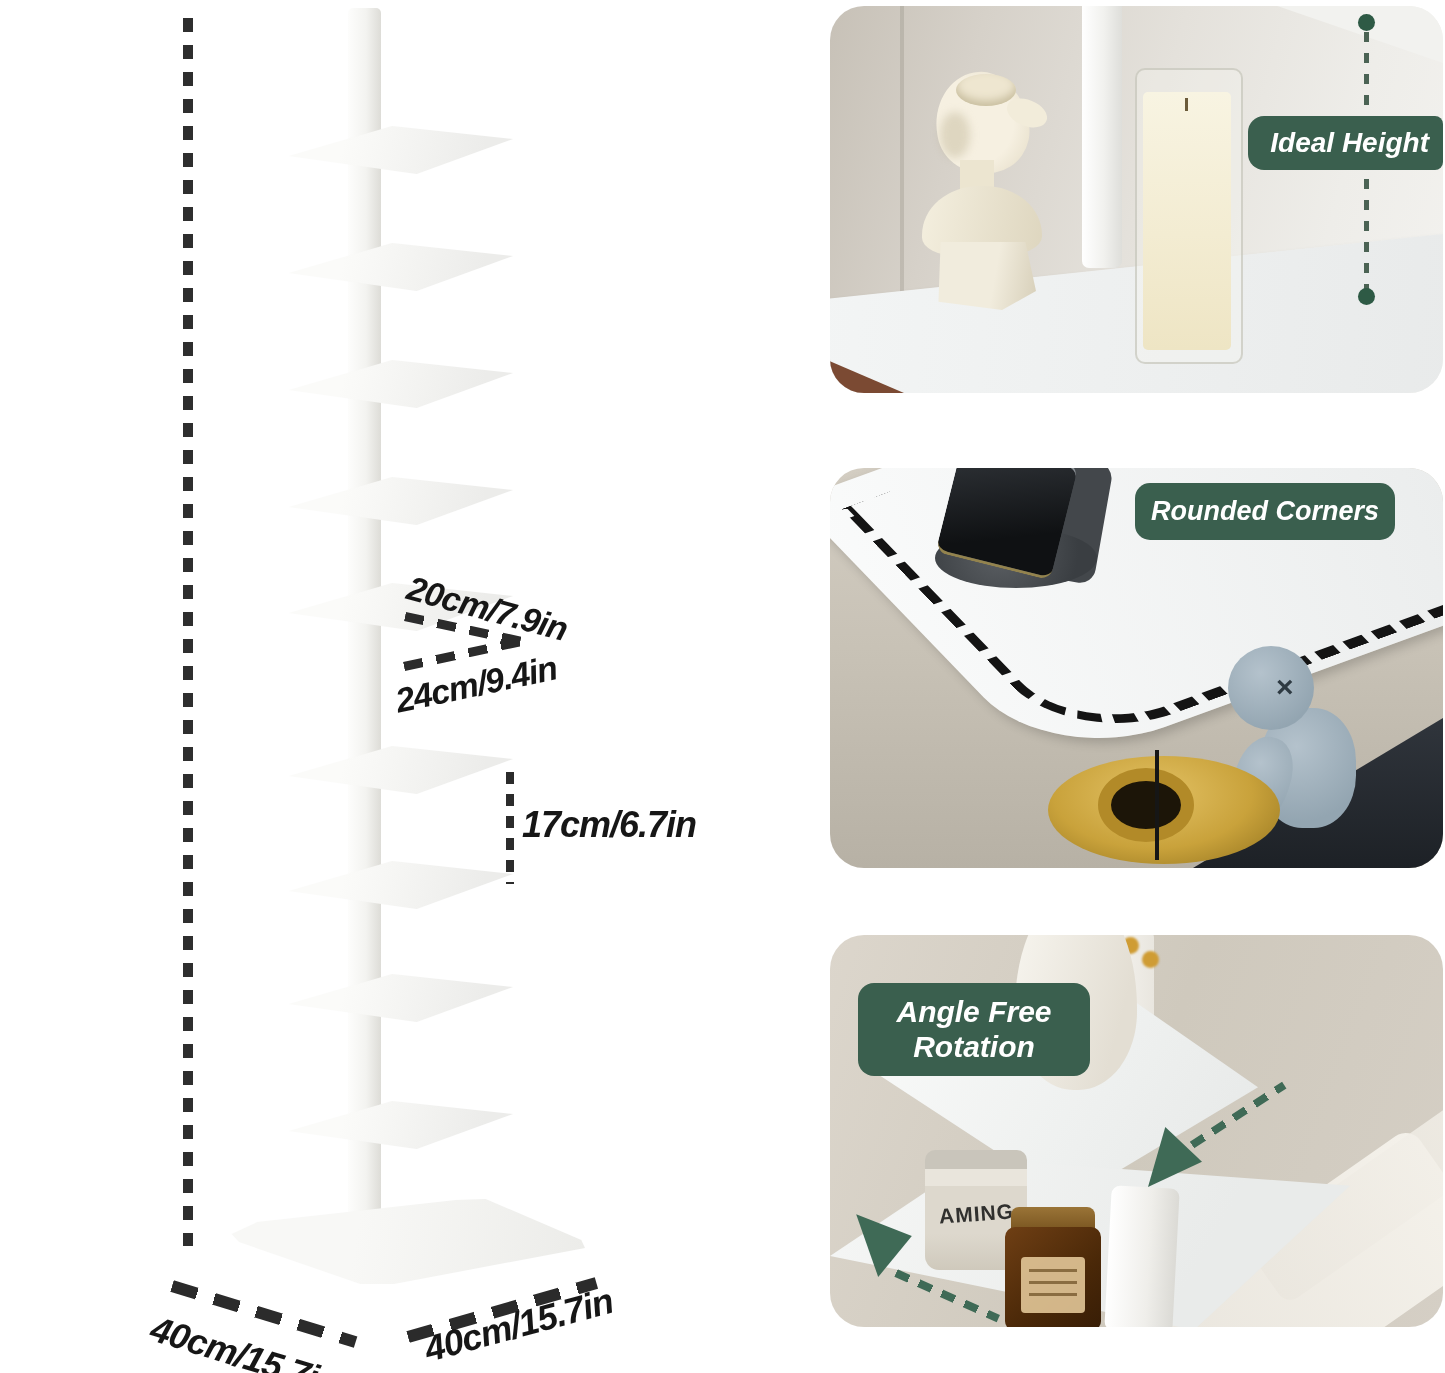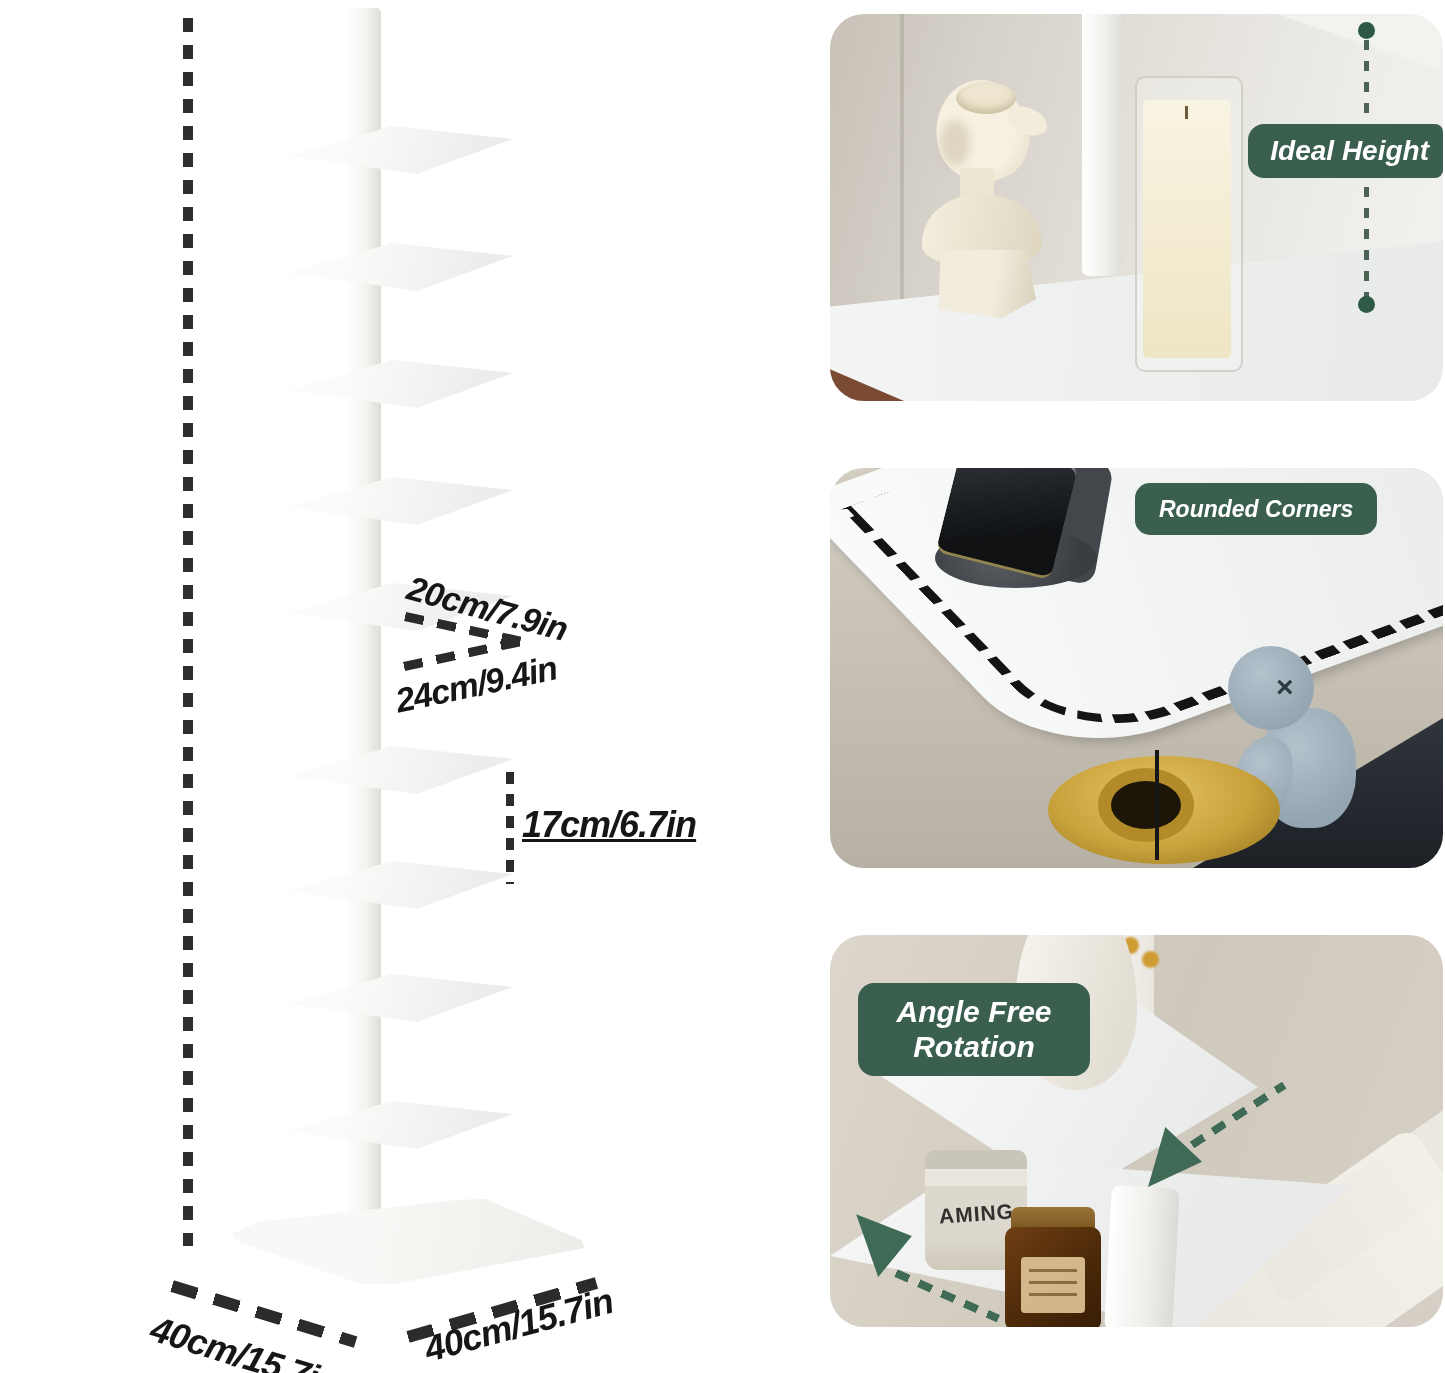--- a/index.html
+++ b/index.html
@@ -33,21 +33,21 @@
   .badge{position:absolute;background:#3a5f4e;color:#ffffff;font-weight:bold;font-style:italic;
          border-radius:15px;text-align:center;line-height:1.15;}
   .gdot{position:absolute;width:17px;height:17px;border-radius:50%;background:#2e5a45;}
   .gvdash{position:absolute;width:5px;
           background:repeating-linear-gradient(180deg,#4b6354 0 10px,transparent 10px 21px);}
   .gdash{position:absolute;height:8px;transform-origin:left center;
          background:repeating-linear-gradient(90deg,#3f6a56 0 14px,transparent 14px 25px);}
   .ghead{position:absolute;background:#3f6a56;}
 
   
-  .p1{top:14px;height:387px;background:linear-gradient(105deg,#c7c1b7 0,#d6d1c9 22%,#e4e1db 50%,#eeede9 78%,#f3f2ef 100%);}
+  .p1{top:6px;height:387px;background:linear-gradient(105deg,#c7c1b7 0,#d6d1c9 22%,#e4e1db 50%,#eeede9 78%,#f3f2ef 100%);}
   .p1-corner{position:absolute;left:70px;top:0;width:4px;height:100%;background:rgba(120,112,100,0.22);}
   .p1-plane{position:absolute;right:0;top:0;width:230px;height:95px;background:#f2f2ef;
             clip-path:polygon(28% 0,100% 0,100% 60%);}
   .p1-table{position:absolute;left:-34px;top:296px;width:720px;height:190px;
             background:linear-gradient(100deg,#f3f5f5,#e7e9e9);transform:rotate(-6deg);
             transform-origin:left top;box-shadow:0 4px 6px rgba(0,0,0,0.12);}
   .p1-pole{position:absolute;left:252px;top:-10px;width:40px;height:272px;border-radius:7px;
            background:linear-gradient(90deg,#ffffff,#f1f1ee 55%,#dededa);}
   .p1-floor{position:absolute;left:0;bottom:0;width:74px;height:44px;background:#7b4a33;
             clip-path:polygon(0 28%,100% 100%,0 100%);}
@@ -142,21 +142,21 @@
     <div class="base"></div>
 
     <div class="dim" style="left:408px;top:568px;font-size:34px;transform:rotate(15deg);transform-origin:left center;">20cm/7.9in</div>
     <div class="hdash" style="left:405px;top:612px;width:118px;transform:rotate(12deg);"></div>
 
     <div class="hdash" style="left:404px;top:662px;width:120px;transform:rotate(-12deg);"></div>
     <div class="dim" style="left:396px;top:682px;font-size:34px;transform:rotate(-12deg);transform-origin:left center;">24cm/9.4in</div>
 
     <div class="vdash" style="left:506px;top:772px;height:112px;width:8px;
                 background:repeating-linear-gradient(180deg,#2b2b2b 0 12px,transparent 12px 22px);"></div>
-    <div class="dim" style="left:522px;top:804px;font-size:36px;text-decoration:underline;">17cm/6.7in</div>
+    <div class="dim" style="left:522px;top:804px;font-size:36px;">17cm/6.7in</div>
 
     <div class="hdash thick" style="left:172px;top:1280px;width:192px;transform:rotate(17deg);"></div>
     <div class="dim" style="left:158px;top:1308px;font-size:36px;transform:rotate(17deg);transform-origin:left top;">40cm/15.7in</div>
 
     <div class="hdash thick" style="left:408px;top:1331px;width:196px;transform:rotate(-16deg);"></div>
     <div class="dim" style="left:420px;top:1330px;font-size:36px;transform:rotate(-15deg);transform-origin:left top;">40cm/15.7in</div>
   </section>
 
   <section class="panel p1">
     <div class="p1-corner"></div>
@@ -205,21 +205,21 @@
 
     <div class="p2-dark"></div>
     <div class="p2-fig" style="left:430px;top:240px;width:96px;height:120px;border-radius:44%;"></div>
     <div class="p2-fig" style="left:398px;top:178px;width:86px;height:84px;"></div>
     <div class="abs" style="left:446px;top:206px;width:26px;height:26px;color:#2e3a42;font-weight:bold;font-size:30px;line-height:26px;">×</div>
     <div class="p2-fig" style="left:404px;top:268px;width:56px;height:88px;border-radius:46%;transform:rotate(18deg);"></div>
     <div class="p2-tray"></div>
     <div class="p2-watch"></div>
     <div class="p2-rod"></div>
 
-    <div class="badge" style="left:305px;top:15px;font-size:23px;padding:13px 24px;border-radius:15px;">
+    <div class="badge" style="left:305px;top:15px;font-size:27px;padding:13px 16px;border-radius:15px;">
       <span>Rounded Corners</span>
     </div>
   </section>
 
   <section class="panel p3">
     <div class="p3-step" style="right:-40px;bottom:-30px;width:330px;height:150px;border-radius:18px;transform:rotate(-35deg);"></div>
     <div class="p3-step" style="right:-60px;bottom:90px;width:260px;height:70px;border-radius:14px;transform:rotate(-35deg);opacity:.8;"></div>
 
     <div class="p3-cyl"></div>
     <div class="p3-flower" style="left:292px;top:2px;"></div>

